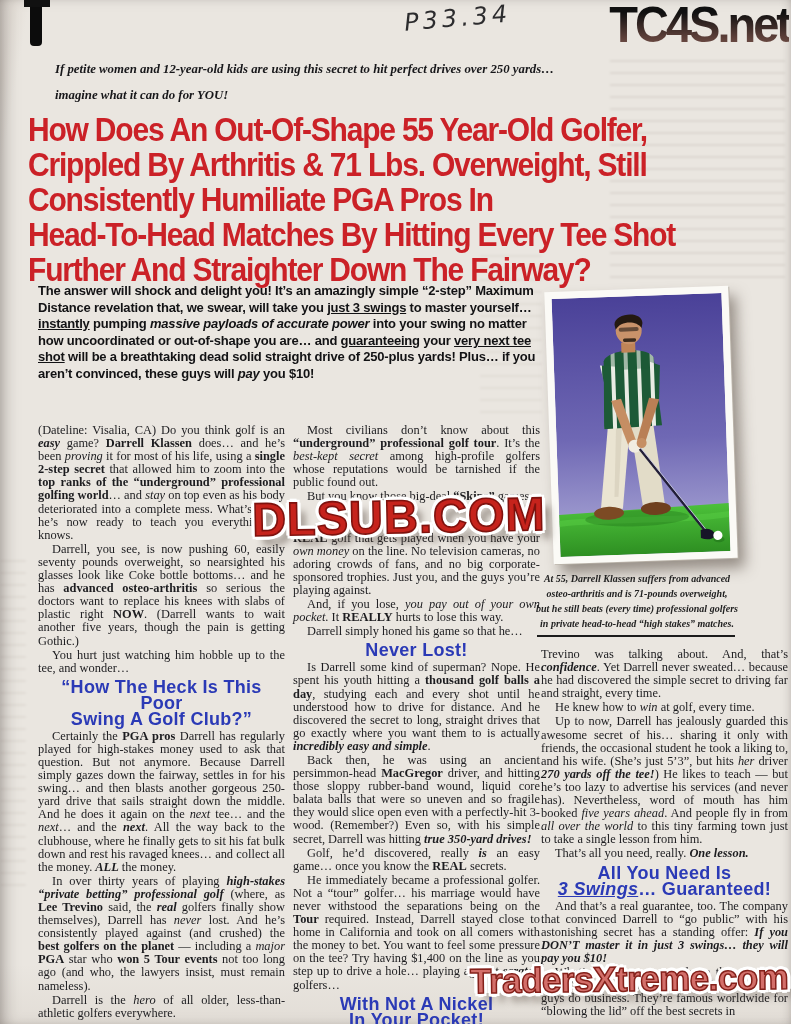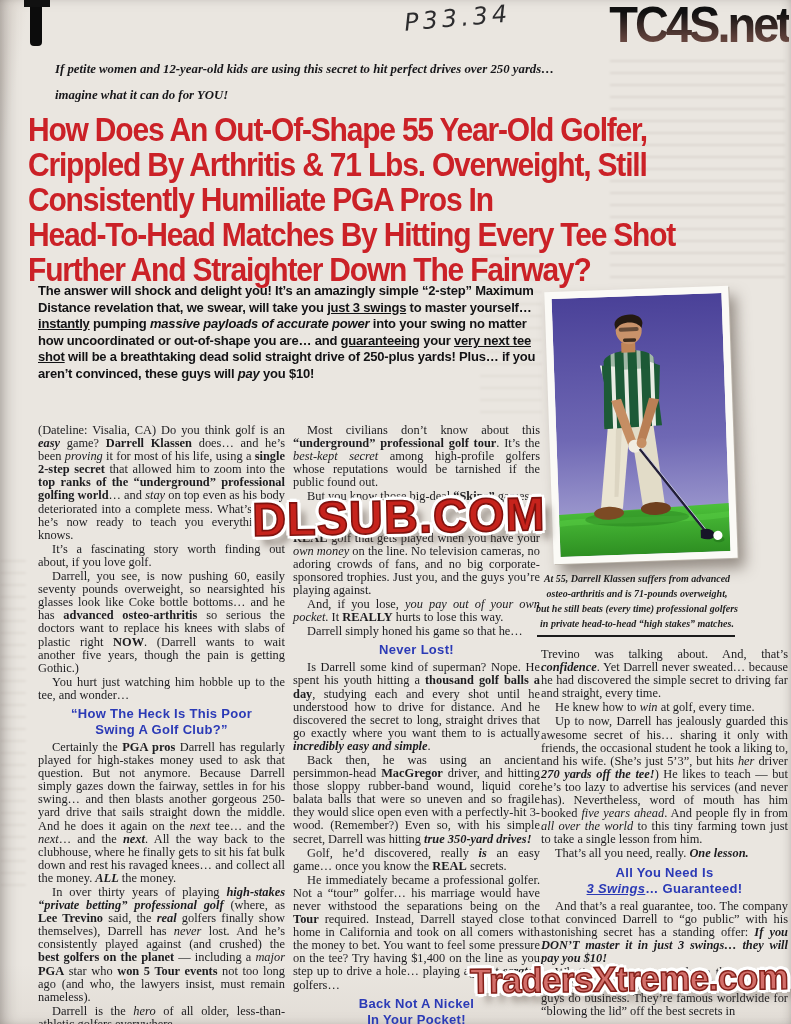--- a/index.html
+++ b/index.html
@@ -41,21 +41,21 @@
            font-weight:bold;font-size:10px;line-height:15px;color:#222;}
   .caption > div{white-space:nowrap;}
   .caption-rule{position:absolute;left:537px;top:635px;width:198px;height:2px;background:#1c1c1c;}
   
   .col{position:absolute;width:247px;text-align:justify;font-size:12.4px;line-height:13.1px;color:#1c1c1f;}
   .col-left{left:38px;top:424px;}
   .col-mid{left:293px;top:424px;}
   .col-right{left:541px;top:648px;}
   .para{margin:0 0 1px;}
   .para.indent{text-indent:14px;}
-  .subhead{font-family:"Liberation Sans",sans-serif;font-weight:bold;color:#2b3ab6;font-size:13px;
+  .subhead{font-family:"Liberation Sans",sans-serif;font-weight:bold;color:#2b3ab6;font-size:18px;
            line-height:16px;text-align:center;text-indent:0;margin:4px 0 3px;letter-spacing:.3px;}
   .obscured{height:27px;}
   .b{font-weight:bold}.i{font-style:italic}.u{text-decoration:underline}
   
   .wm{position:absolute;font-family:"Liberation Sans",sans-serif;font-weight:bold;white-space:nowrap;z-index:9;}
   .wm-halo{text-shadow:-3px -3px 0 #fff,3px -3px 0 #fff,-3px 3px 0 #fff,3px 3px 0 #fff,
            -4px 0 0 #fff,4px 0 0 #fff,0 -4px 0 #fff,0 4px 0 #fff,8px 9px 7px rgba(70,55,45,.5);}
   .wm-dlsub{left:252px;top:489px;font-size:47px;letter-spacing:1px;color:#c6231c;
             -webkit-text-stroke:1.6px #7e120e;transform:rotate(-1.2deg);}
   .wm-traders{left:470px;top:959px;font-size:35px;letter-spacing:-0.5px;color:#d36f6a;
@@ -146,21 +146,20 @@
   <div class="caption">
       <div>At 55, Darrell Klassen suffers from advanced</div>
       <div>osteo-arthritis and is 71-pounds overweight,</div>
       <div>but he still beats (every time) professional golfers</div>
       <div>in private head-to-head “high stakes” matches.</div>
     </div>
   <div class="caption-rule"></div>
 
   <div class="col col-left">
       <p class="para"><span>(Dateline: Visalia, CA) Do you think golf is an </span><span class="b i">easy</span><span> game? </span><span class="b">Darrell Klassen</span><span> does… and he’s been </span><span class="i">proving</span><span> it for most of his life, using a </span><span class="b">single 2-step secret</span><span> that allowed him to zoom into the </span><span class="b">top ranks of the “underground” professional golfing world</span><span>… and </span><span class="i">stay</span><span> on top even as his body deteriorated into a complete mess. What’s more, he’s now ready to teach you everything he knows.</span></p>
-      <p class="para indent"><span>It’s a fascinating story worth finding out about, if you love golf.</span></p>
       <p class="para indent"><span>Darrell, you see, is now pushing 60, easily seventy pounds overweight, so nearsighted his glasses look like Coke bottle bottoms… and he has </span><span class="b">advanced osteo-arthritis</span><span> so serious the doctors want to replace his knees with slabs of plastic right </span><span class="b">NOW</span><span>. (Darrell wants to wait another five years, though the pain is getting Gothic.)</span></p>
       <p class="para indent"><span>You hurt just watching him hobble up to the tee, and wonder…</span></p>
       <div class="subhead">
         <div><span>“How The Heck Is This Poor</span></div>
         <div><span>Swing A Golf Club?”</span></div>
       </div>
       <p class="para indent"><span>Certainly the </span><span class="b">PGA pros</span><span> Darrell has regularly played for high-stakes money used to ask that question. But not anymore. Because Darrell simply gazes down the fairway, settles in for his swing… and then blasts another gorgeous 250-yard drive that sails straight down the middle. And he does it again on the </span><span class="i">next</span><span> tee… and the </span><span class="i">next</span><span>… and the </span><span class="b i">next</span><span>. All the way back to the clubhouse, where he finally gets to sit his fat bulk down and rest his ravaged knees… and collect all the money. </span><span class="b i">ALL</span><span> the money.</span></p>
       <p class="para indent"><span>In over thirty years of playing </span><span class="b i">high-stakes “private betting” professional golf</span><span> (where, as </span><span class="b">Lee Trevino</span><span> said, the </span><span class="b i">real</span><span> golfers finally show themselves), Darrell has </span><span class="i">never</span><span> lost. And he’s consistently played against (and crushed) the </span><span class="b">best golfers on the planet</span><span> — including a </span><span class="i">major</span><span> </span><span class="b">PGA</span><span> star who </span><span class="b">won 5 Tour events</span><span> not too long ago (and who, the lawyers insist, must remain nameless).</span></p>
       <p class="para indent"><span>Darrell is the </span><span class="i">hero</span><span> of all older, less-than-athletic golfers everywhere.</span></p>
     </div>
@@ -172,21 +171,21 @@
       <p class="para indent"><span>And, if you lose, </span><span class="i">you pay out of your own pocket</span><span>. It </span><span class="b">REALLY</span><span> hurts to lose this way.</span></p>
       <p class="para indent"><span>Darrell simply honed his game so that he…</span></p>
       <div class="subhead">
         <div><span>Never Lost!</span></div>
       </div>
       <p class="para indent"><span>Is Darrell some kind of superman? Nope. He spent his youth hitting a </span><span class="b">thousand golf balls a day</span><span>, studying each and every shot until he understood how to drive for distance. And he discovered the secret to long, straight drives that go exactly where you want them to is actually </span><span class="b i">incredibly easy and simple</span><span>.</span></p>
       <p class="para indent"><span>Back then, he was using an ancient persimmon-head </span><span class="b">MacGregor</span><span> driver, and hitting those sloppy rubber-band wound, liquid core balata balls that were so uneven and so fragile they would slice open even with a perfectly-hit 3-wood. (Remember?) Even so, with his simple secret, Darrell was hitting </span><span class="b i">true 350-yard drives!</span></p>
       <p class="para indent"><span>Golf, he’d discovered, really </span><span class="b i">is</span><span> an easy game… once you know the </span><span class="b">REAL</span><span> secrets.</span></p>
       <p class="para indent"><span>He immediately became a professional golfer. Not a “tour” golfer… his marriage would have never withstood the separations being on the </span><span class="b">Tour</span><span> required. Instead, Darrell stayed close to home in California and took on all comers with the money to bet. You want to feel some pressure on the tee? Try having $1,400 on the line as you step up to drive a hole… playing against </span><span class="b i">scratch</span><span> golfers…</span></p>
       <div class="subhead">
-        <div><span>Back Not A Nickel</span></div>
+        <div><span>With Not A Nickel</span></div>
         <div><span>In Your Pocket!</span></div>
       </div>
     </div>
   <div class="col col-right">
       <p class="para"><span>Trevino was talking about. And, that’s </span><span class="b i">confidence</span><span>. Yet Darrell never sweated… because he had discovered the simple secret to driving far and straight, every time.</span></p>
       <p class="para indent"><span>He knew how to </span><span class="i">win</span><span> at golf, every time.</span></p>
       <p class="para indent"><span>Up to now, Darrell has jealously guarded this awesome secret of his… sharing it only with friends, the occasional student he took a liking to, and his wife. (She’s just 5’3”, but hits </span><span class="i">her</span><span> driver </span><span class="b i">270 yards off the tee!</span><span>) He likes to teach — but he’s too lazy to advertise his services (and never has). Nevertheless, word of mouth has him booked </span><span class="i">five years ahead</span><span>. And people fly in from </span><span class="i">all over the world</span><span> to this tiny farming town just to take a single lesson from him.</span></p>
       <p class="para indent"><span>That’s all you need, really. </span><span class="b i">One lesson.</span></p>
       <div class="subhead">
         <div><span>All You Need Is</span></div>

